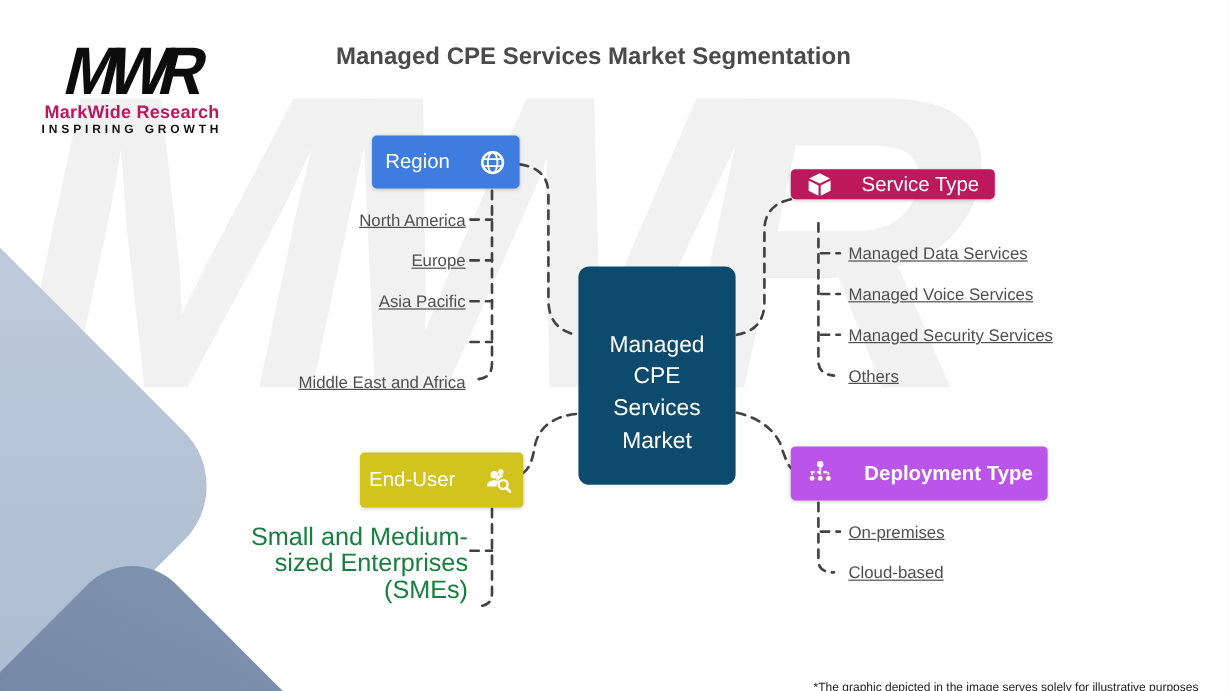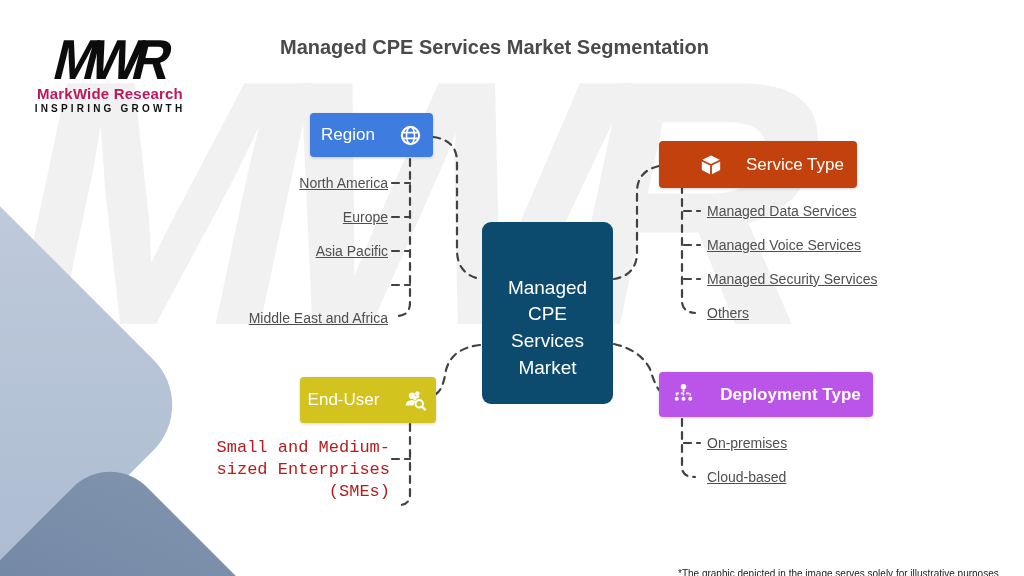--- a/index.html
+++ b/index.html
@@ -39,38 +39,38 @@
   
   .connectors{position:absolute;left:0;top:0;z-index:2;}
   .connectors path{fill:none;stroke:#424242;stroke-width:2.2;stroke-dasharray:7 6;stroke-linecap:round;}
   
   .node{
     position:absolute;z-index:3;display:flex;align-items:center;justify-content:center;
     gap:24px;border-radius:4px;color:#fff;font-size:17px;
     box-shadow:0 1px 3px rgba(0,0,0,.18);
   }
   .node-region {left:310px;top:113px;width:123px;height:44px;background:#3e7ce0;}
-  .node-service{left:659px;top:141px;width:170px;height:47px;background:#c2410c;padding-left:28px;}
+  .node-service{left:659px;top:141px;width:170px;height:25px;background:#be185d;}
   .node-enduser{left:300px;top:377px;width:136px;height:46px;background:#d2c31e;}
   .node-deploy {left:659px;top:372px;width:214px;height:45px;background:#bb55e9;font-weight:bold;}
   .node-center{
     position:absolute;left:482px;top:222px;width:131px;height:182px;z-index:3;
     background:#0c4a6e;border-radius:9px;color:#fff;display:flex;
     align-items:center;justify-content:center;text-align:center;
     font-size:19px;line-height:1.4;padding:38px 14px 8px 14px;box-sizing:border-box;
   }
   .icon{display:flex;align-items:center;}
   
   .item{position:absolute;z-index:3;color:#4f4f4f;font-size:14px;line-height:34px;height:34px;white-space:nowrap;text-decoration:underline;}
   .item.right-align{text-align:right;width:250px;}
   .items-region{left:138px;}
   .items-service,.items-deploy{left:707px;text-align:center;}
   .item-smes{
     position:absolute;z-index:3;left:168px;top:437px;width:222px;text-align:right;
-    color:#b91c1c;font-size:17px;line-height:22px;white-space:normal;height:auto;font-family:Liberation Mono, monospace;
+    color:#15803d;font-size:21px;line-height:22px;white-space:normal;height:auto;
   }
   .item-large{position:absolute;z-index:3;left:168px;top:491px;width:222px;text-align:right;color:#4f4f4f;font-size:17px;line-height:28px;}
   
   .footer-source{position:absolute;left:400px;top:543px;z-index:3;font-size:12.5px;font-weight:bold;color:#000;}
   .footer-disclaimer{position:absolute;left:678px;top:549px;z-index:3;font-size:10px;color:#222;margin-top:19px;}
 </style>
 </head>
 <body>
 
 <div class="canvas">

